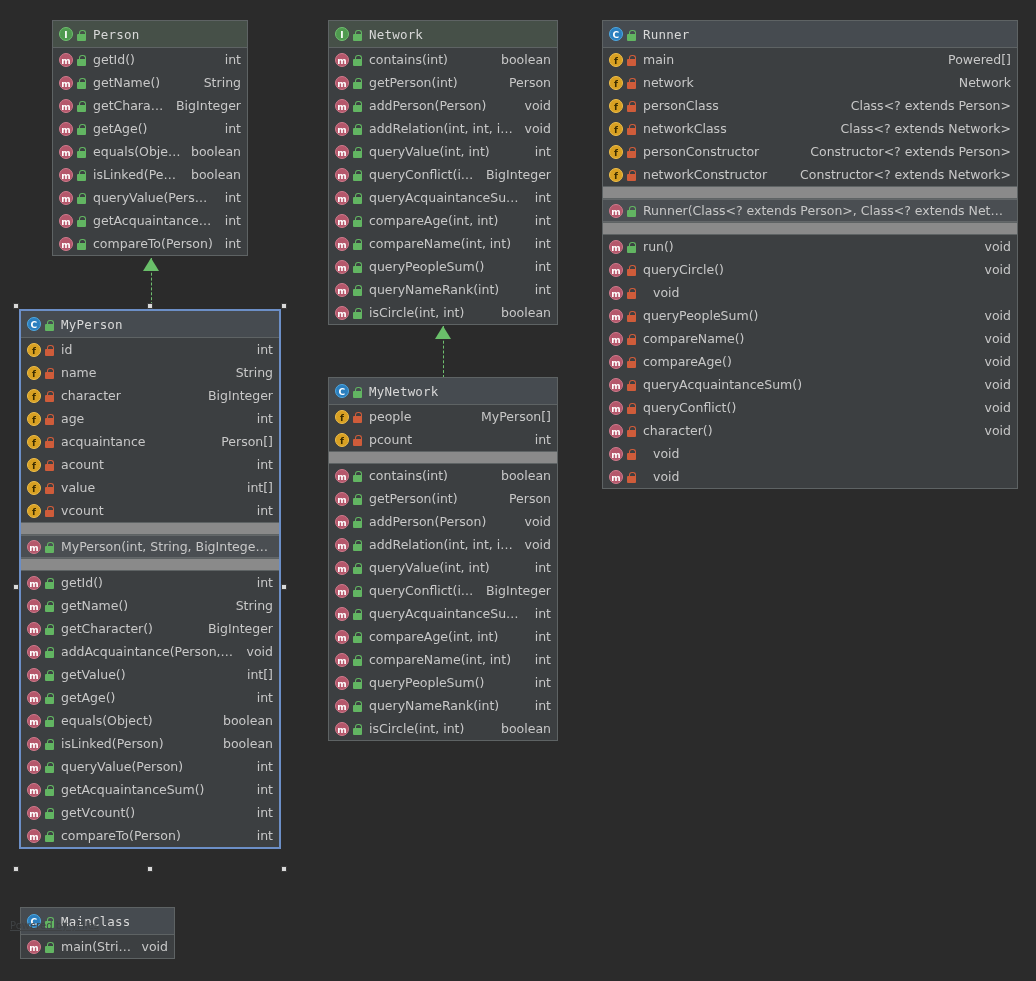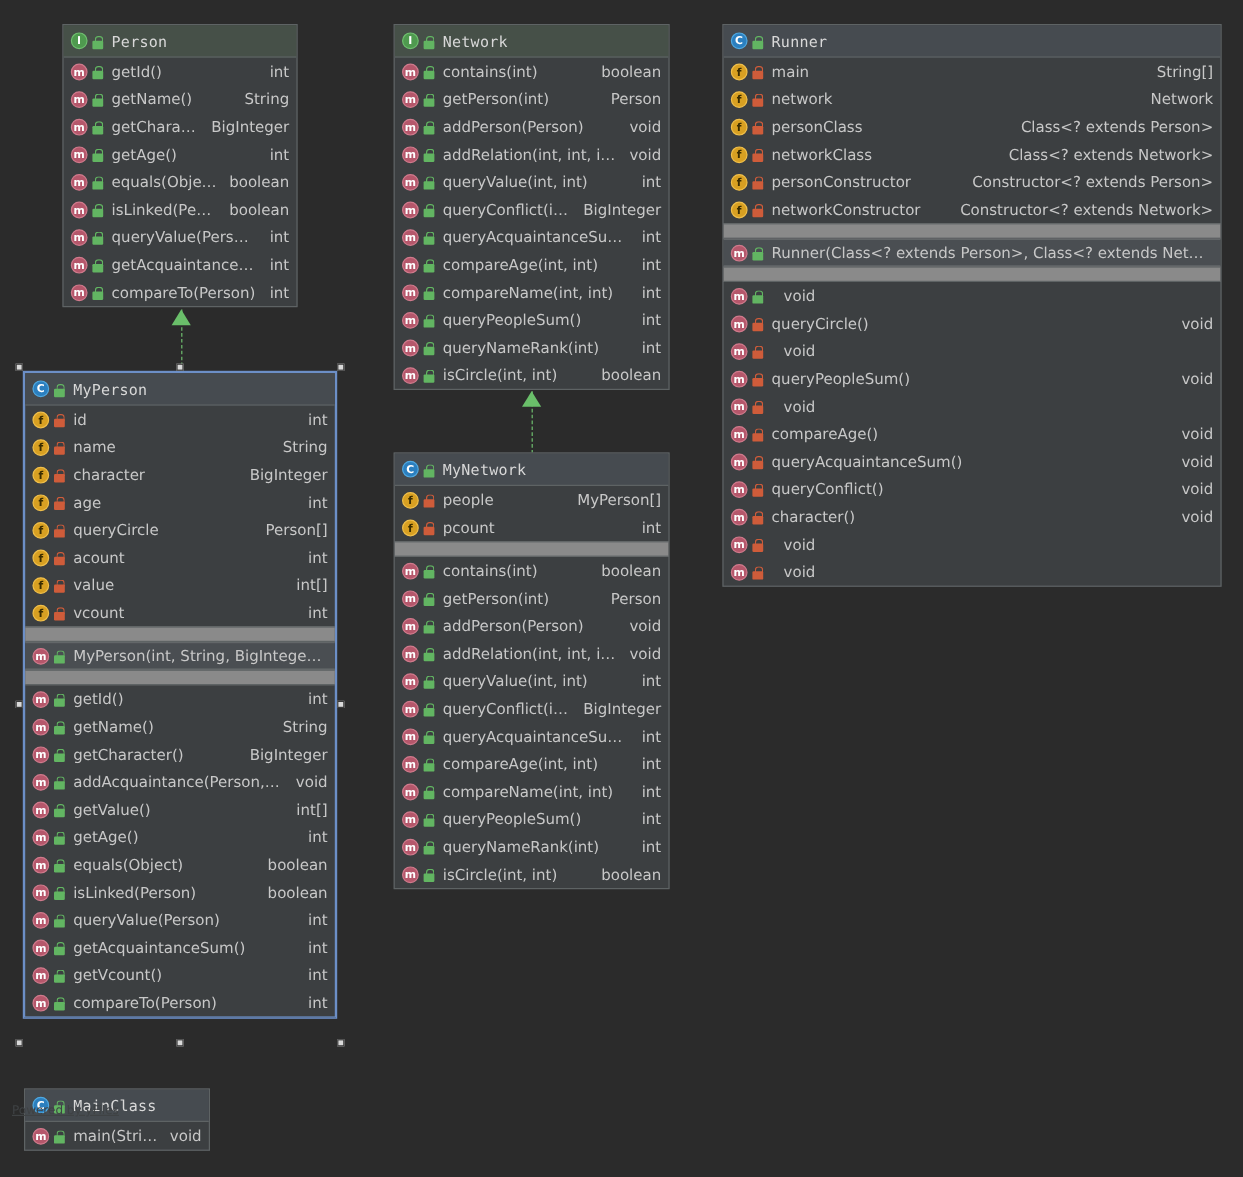--- a/index.html
+++ b/index.html
@@ -337,21 +337,21 @@
           <span class="sig">age</span>
           <span class="typ">int</span>
         </div>
         <div class="row">
           <span class="ic ic-field">
             <span class="ic-badge">f</span>
           </span>
           <span class="vis priv">
             <i></i>
           </span>
-          <span class="sig">queryCircle</span>
+          <span class="sig">acquaintance</span>
           <span class="typ">Person[]</span>
         </div>
         <div class="row">
           <span class="ic ic-field">
             <span class="ic-badge">f</span>
           </span>
           <span class="vis priv">
             <i></i>
           </span>
           <span class="sig">acount</span>
@@ -827,21 +827,21 @@
     </div>
     <div class="section" id="runner-fields">
         <div class="row">
           <span class="ic ic-field">
             <span class="ic-badge">f</span>
           </span>
           <span class="vis priv">
             <i></i>
           </span>
           <span class="sig">main</span>
-          <span class="typ">String[]</span>
+          <span class="typ">Powered[]</span>
         </div>
         <div class="row">
           <span class="ic ic-field">
             <span class="ic-badge">f</span>
           </span>
           <span class="vis priv">
             <i></i>
           </span>
           <span class="sig">network</span>
           <span class="typ">Network</span>
@@ -901,20 +901,21 @@
       </div>
     <div class="sep-band"></div>
     <div class="section" id="runner-methods">
         <div class="row">
           <span class="ic ic-method">
             <span class="ic-badge">m</span>
           </span>
           <span class="vis pub">
             <i></i>
           </span>
+          <span class="sig">run()</span>
           <span class="typ">void</span>
         </div>
         <div class="row">
           <span class="ic ic-method">
             <span class="ic-badge">m</span>
           </span>
           <span class="vis priv">
             <i></i>
           </span>
           <span class="sig">queryCircle()</span>
@@ -939,20 +940,21 @@
           <span class="sig">queryPeopleSum()</span>
           <span class="typ">void</span>
         </div>
         <div class="row">
           <span class="ic ic-method">
             <span class="ic-badge">m</span>
           </span>
           <span class="vis priv">
             <i></i>
           </span>
+          <span class="sig">compareName()</span>
           <span class="typ">void</span>
         </div>
         <div class="row">
           <span class="ic ic-method">
             <span class="ic-badge">m</span>
           </span>
           <span class="vis priv">
             <i></i>
           </span>
           <span class="sig">compareAge()</span>

